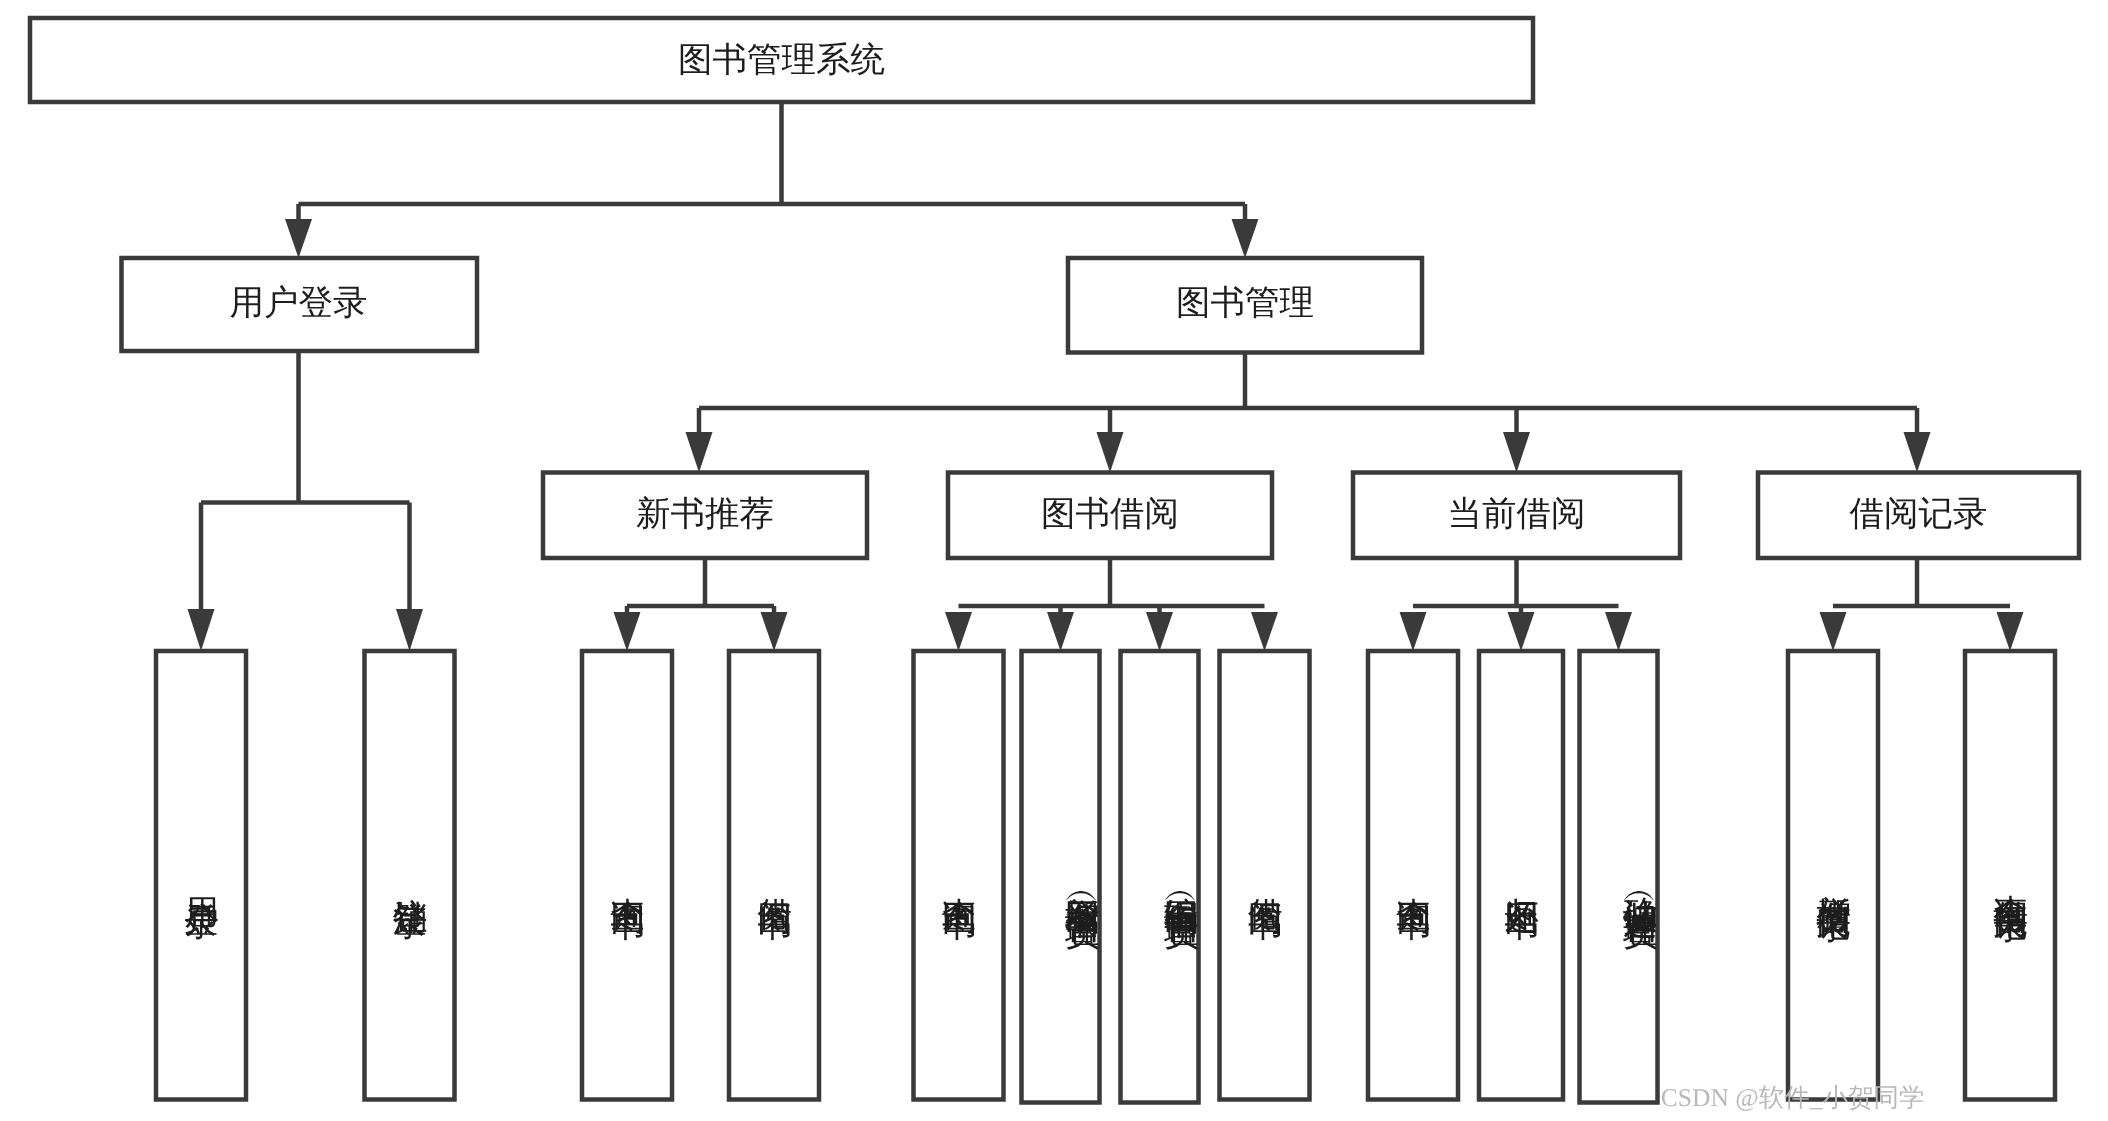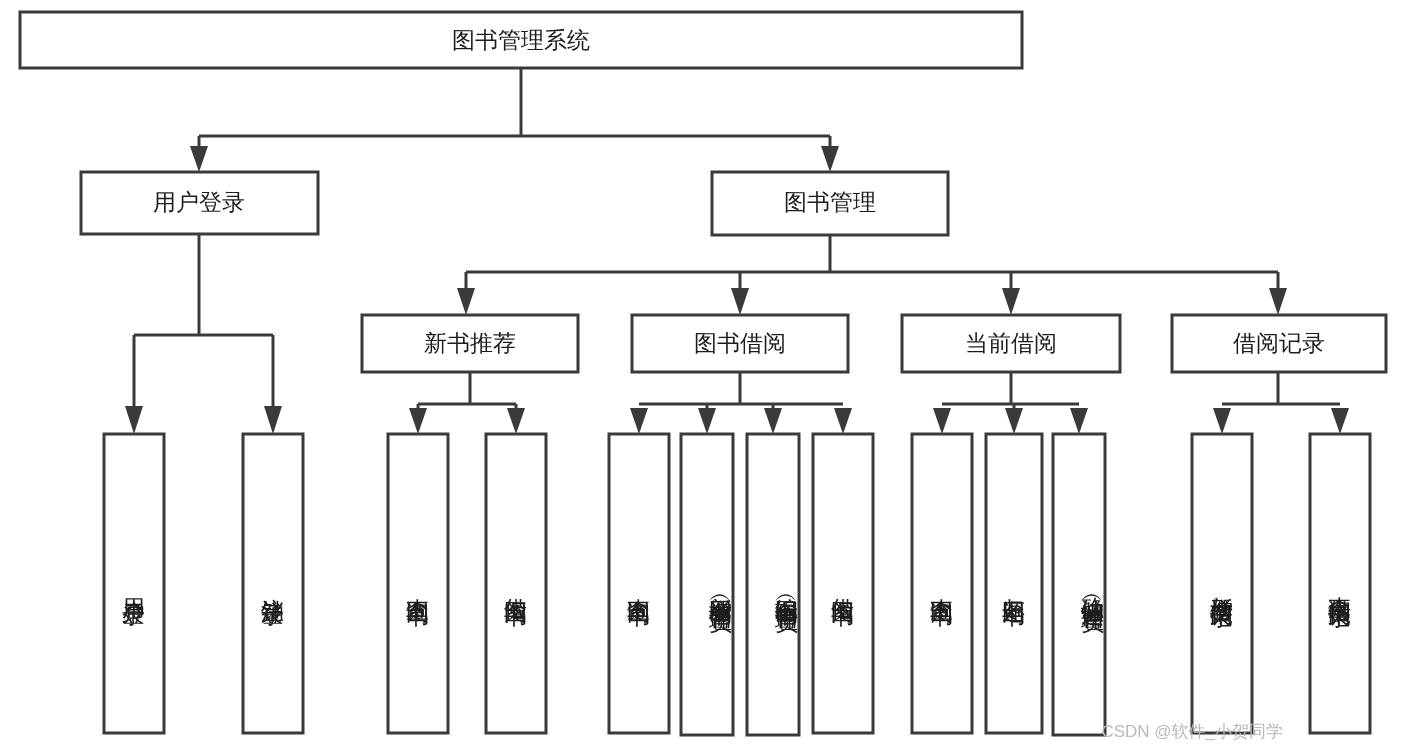--- a/index.html
+++ b/index.html
@@ -61,21 +61,21 @@
     align-items: center;
     justify-content: center;
     white-space: nowrap;
     pointer-events: none;
     user-select: none;
   }
   #watermark {
     position: absolute;
     right: 8px;
     bottom: 4px;
-    font-family: Liberation Sans, sans-serif;
+    font-family: Liberation Serif, serif;
     font-size: 17px;
     color: #b9b9b9;
     white-space: nowrap;
     user-select: none;
   }
 </style>
 </head>
 <body>
 
 <div id="diagram-root">

